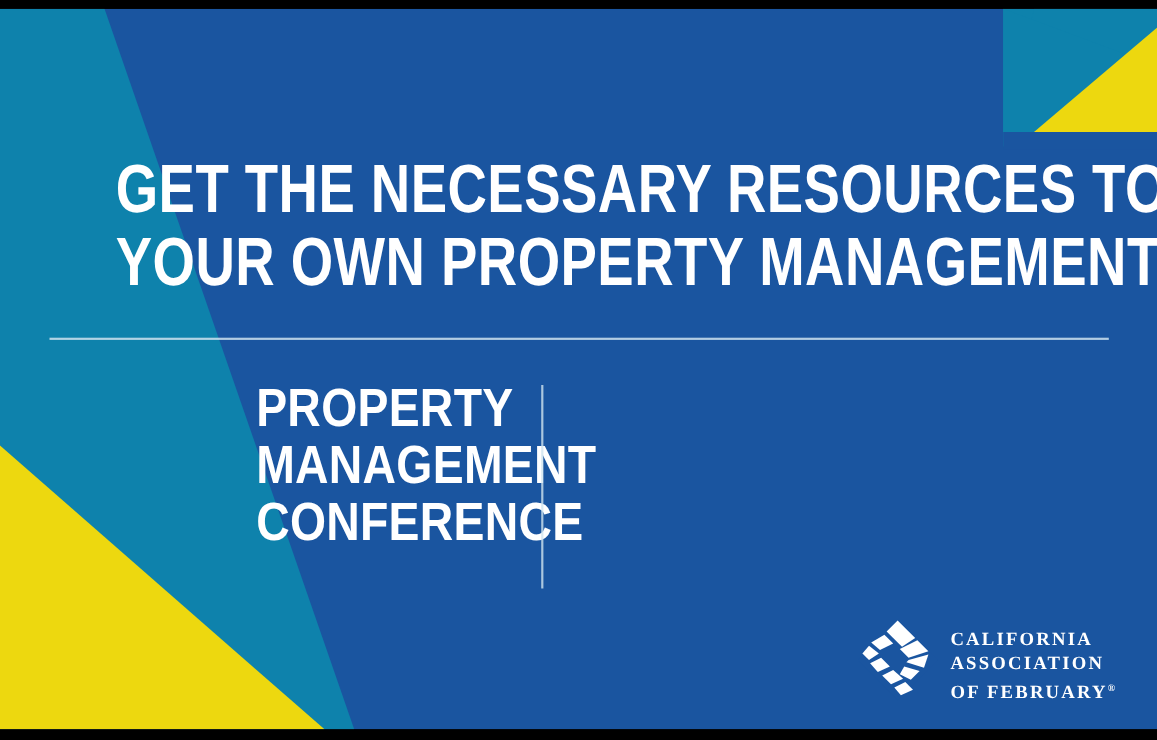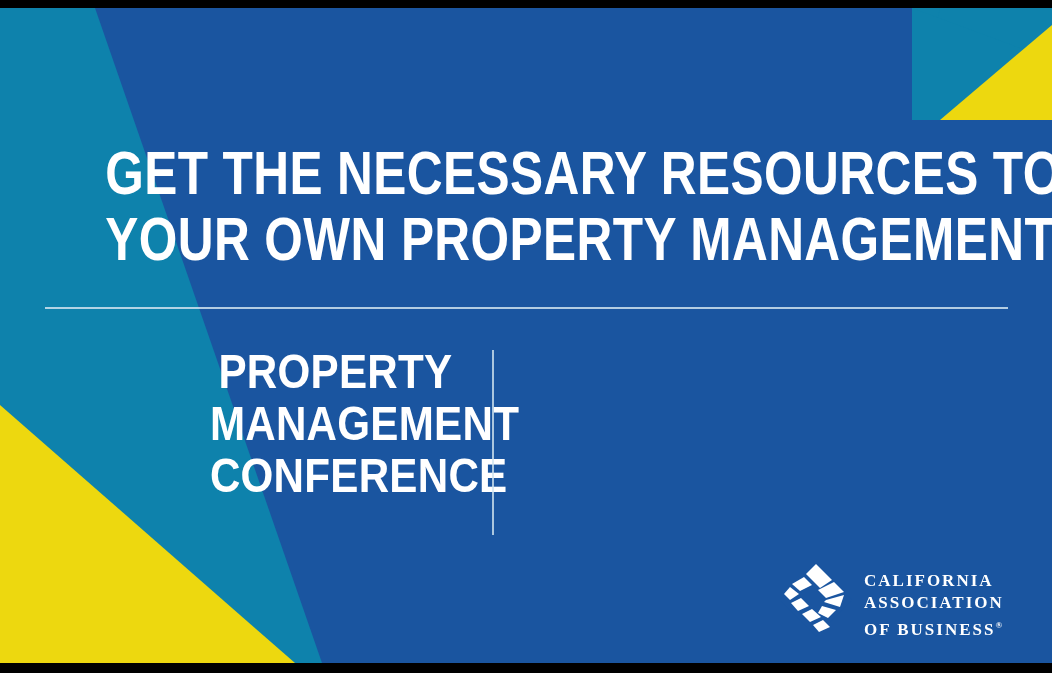--- a/index.html
+++ b/index.html
@@ -70,24 +70,24 @@
   
   .cols {
     position: absolute;
     left: 0;
     top: 345px;
     width: 1052px;
     height: 200px;
   }
   .col-left {
     position: absolute;
-    left: 169px;
+    left: 192px;
     top: 0;
     width: 292px;
-    text-align: center;
+    text-align: left;
     color: #ffffff;
   }
   .col-left .cl-line {
     display: block;
     font-family: "Liberation Sans Narrow", "Liberation Sans", sans-serif;
     font-weight: 700;
     font-size: 49px;
     line-height: 52px;
     letter-spacing: 0.3px;
     white-space: nowrap;
@@ -224,18 +224,18 @@
           <polygon points="10,29 19,36 10,42 4,36"></polygon>
           <polygon points="11,45 21,40 29,48 18,53"></polygon>
           <polygon points="22,56 32,51 41,59 30,64"></polygon>
           <polygon points="33,67 43,62 50,69 39,74"></polygon>
           <polygon points="42,48 56,52 48,60 38,55"></polygon>
         </g>
       </svg>
       <div class="logo-text">
         <span>CALIFORNIA</span>
         <span>ASSOCIATION</span>
-        <span><i style="font-style:normal">OF BUSINESS</i><i class="reg" style="font-style:normal">®</i></span>
+        <span><i style="font-style:normal">OF FEBRUARY</i><i class="reg" style="font-style:normal">®</i></span>
       </div>
     </div>
 
   </div>
 </div>
 
 </body></html>

